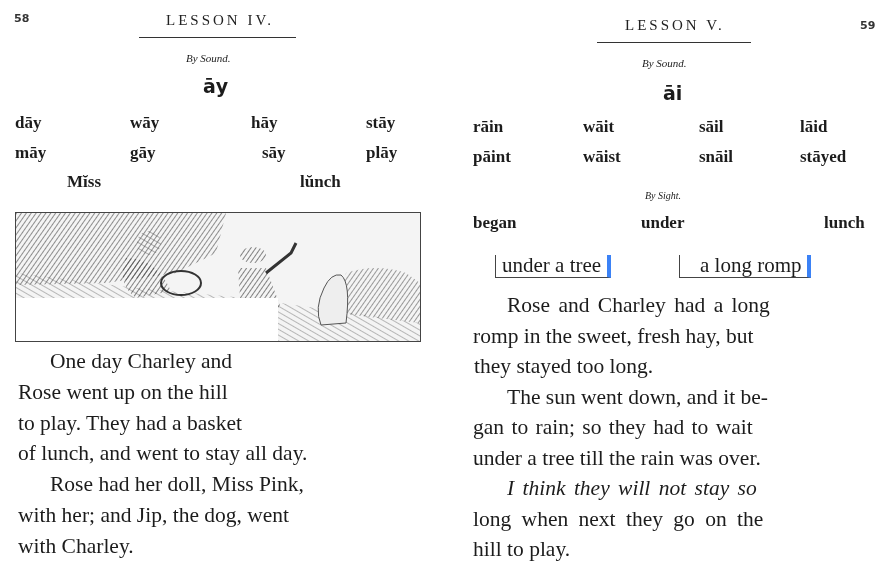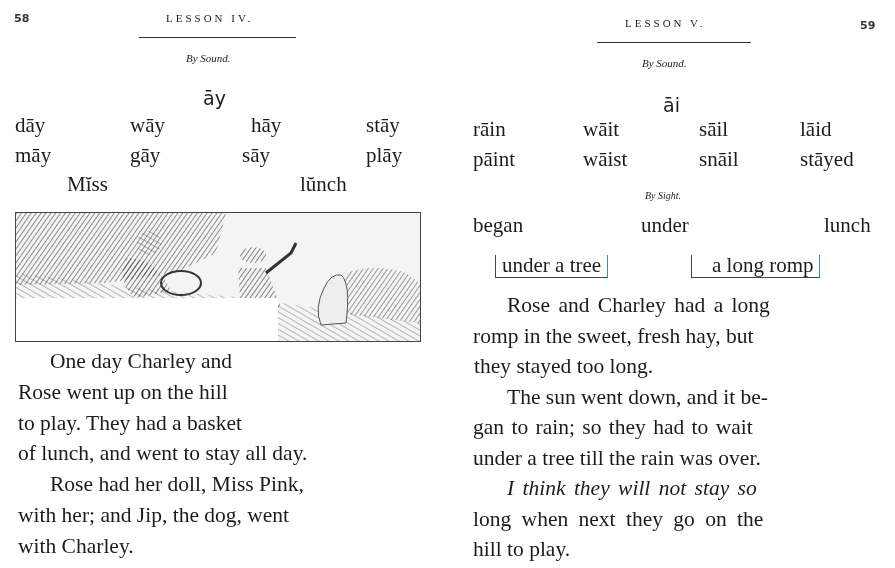--- a/index.html
+++ b/index.html
@@ -3,49 +3,49 @@
 <meta charset="utf-8">
 <style>
   html, body { margin:0; padding:0; }
   body { width:895px; height:568px; background:#ffffff; position:relative; overflow:hidden;
          font-family:"Liberation Serif","DejaVu Serif",serif; color:#1c1c1c; }
   .page { position:absolute; top:0; height:497px; }
   .left { left:0; width:450px; }
   .right { left:450px; width:445px; }
   .abs { position:absolute; white-space:nowrap; }
   .pnum { font-size:11px; font-weight:bold; font-family:"DejaVu Sans",sans-serif; color:#333; }
-  .lesson { font-size:11px; letter-spacing:3px; color:#222; }
+  .lesson { font-size:15px; letter-spacing:3px; color:#222; }
   .rule { position:absolute; height:1px; background:#333; }
   .bysound { font-style:italic; font-size:11px; }
-  .sound { font-family:"DejaVu Sans",sans-serif; font-weight:normal; font-size:19px;margin-top:12px; }
-  .word { font-size:21px; }
+  .sound { font-family:"DejaVu Sans",sans-serif; font-weight:bold; font-size:19px; }
+  .word { font-size:17px;font-weight:bold; }
   .body { font-size:21.5px; line-height:31px; }
   .line { position:absolute; white-space:nowrap; }
-  .phrase { position:absolute; font-size:21px; border-bottom:1px solid #444; border-left:1px solid #444; border-right:1px solid #3b82f6; padding:0 6px 0 6px; height:22px; line-height:20px; }
+  .phrase { position:absolute; font-size:21px; border-bottom:1px solid #444; border-left:1px solid #444; border-right:4px solid #3b82f6; padding:0 6px 0 6px; height:22px; line-height:20px; }
   .illus { position:absolute; left:15px; top:212px; width:404px; height:128px; border:1px solid #444; overflow:hidden; background:#fafafa; }
   .illus-cut { position:absolute; left:0; top:85px; width:262px; height:60px; background:#fff; }
 </style>
 </head>
 <body>
 
 <div class="page left">
   <div class="abs pnum" style="left:14px;top:12px;">58</div>
   <div class="abs lesson" style="left:166px;top:12px;">LESSON IV.</div>
   <div class="rule" style="left:139px;top:37px;width:157px;"></div>
   <div class="abs bysound" style="left:186px;top:52px;">By Sound.</div>
   <div class="abs sound" style="left:203px;top:75px;">āy</div>
 
   <div class="abs word" style="left:15px;top:113px;">dāy</div>
   <div class="abs word" style="left:130px;top:113px;">wāy</div>
   <div class="abs word" style="left:251px;top:113px;">hāy</div>
   <div class="abs word" style="left:366px;top:113px;">stāy</div>
 
   <div class="abs word" style="left:15px;top:143px;">māy</div>
   <div class="abs word" style="left:130px;top:143px;">gāy</div>
-  <div class="abs word" style="left:242px;top:143px;text-align:center;">sāy</div>
+  <div class="abs word" style="left:262px;top:143px;text-align:center;">sāy</div>
   <div class="abs word" style="left:366px;top:143px;">plāy</div>
 
   <div class="abs word" style="left:67px;top:172px;">Mĭss</div>
   <div class="abs word" style="left:300px;top:172px;">lŭnch</div>
 
   <div class="illus">
     <svg width="404" height="128" viewBox="0 0 404 128">
       <defs>
         <pattern id="hatch" width="4" height="4" patternUnits="userSpaceOnUse" patternTransform="rotate(35)">
           <line x1="0" y1="0" x2="0" y2="4" stroke="#333" stroke-width="1.2"></line>
@@ -97,21 +97,21 @@
   <div class="abs word" style="left:249px;top:147px;">snāil</div>
   <div class="abs word" style="left:350px;top:147px;text-align:right;">stāyed</div>
 
   <div class="abs bysound" style="left:195px;top:190px;font-size:10px;">By Sight.</div>
 
   <div class="abs word" style="left:23px;top:213px;">began</div>
   <div class="abs word" style="left:191px;top:213px;">under</div>
   <div class="abs word" style="left:374px;top:213px;">lunch</div>
 
   <div class="phrase" style="left:45px;top:255px;">under a tree</div>
-  <div class="phrase" style="left:241px;top:255px;padding-left:20px;">a long romp</div>
+  <div class="phrase" style="left:229px;top:255px;padding-left:20px;">a long romp</div>
 
   <div class="body">
     <div class="line" style="left:57px;top:290px;word-spacing:3px;">Rose and Charley had a long</div>
     <div class="line" style="left:23px;top:321px;">romp in the sweet, fresh hay, but</div>
     <div class="line" style="left:24px;top:351px;">they stayed too long.</div>
     <div class="line" style="left:57px;top:382px;">The sun went down, and it be-</div>
     <div class="line" style="left:23px;top:412px;word-spacing:2px;">gan to rain; so they had to wait</div>
     <div class="line" style="left:23px;top:443px;">under a tree till the rain was over.</div>
     <div class="line" style="left:57px;top:473px;word-spacing:3px;font-style:italic;">I think they will not stay so</div>
     <div class="line" style="left:23px;top:504px;word-spacing:5px;">long when next they go on the</div>

